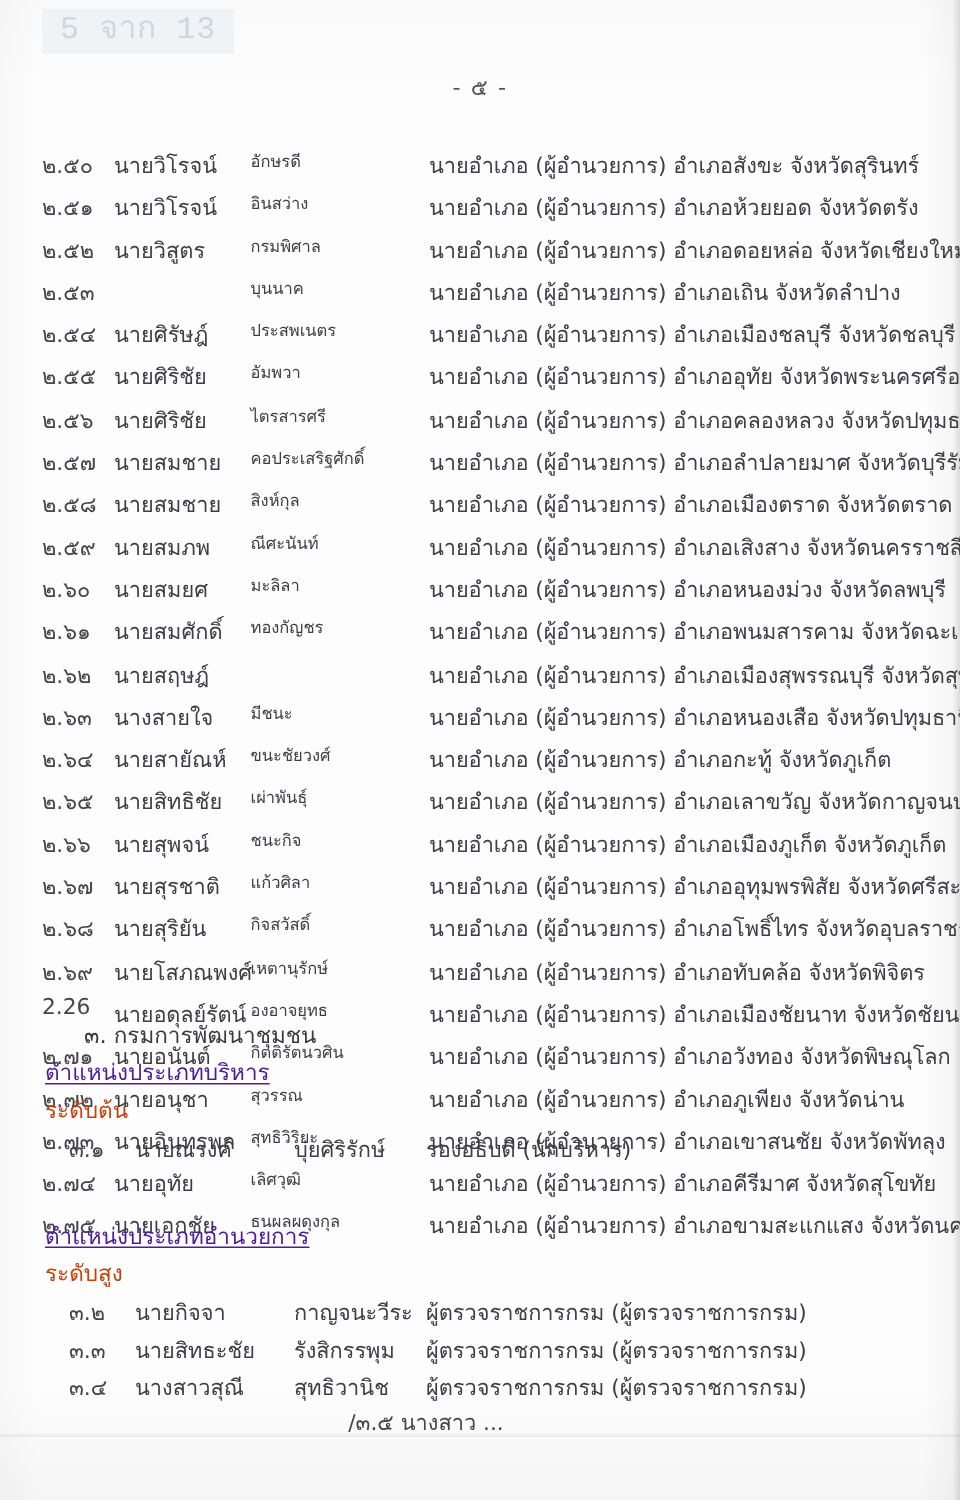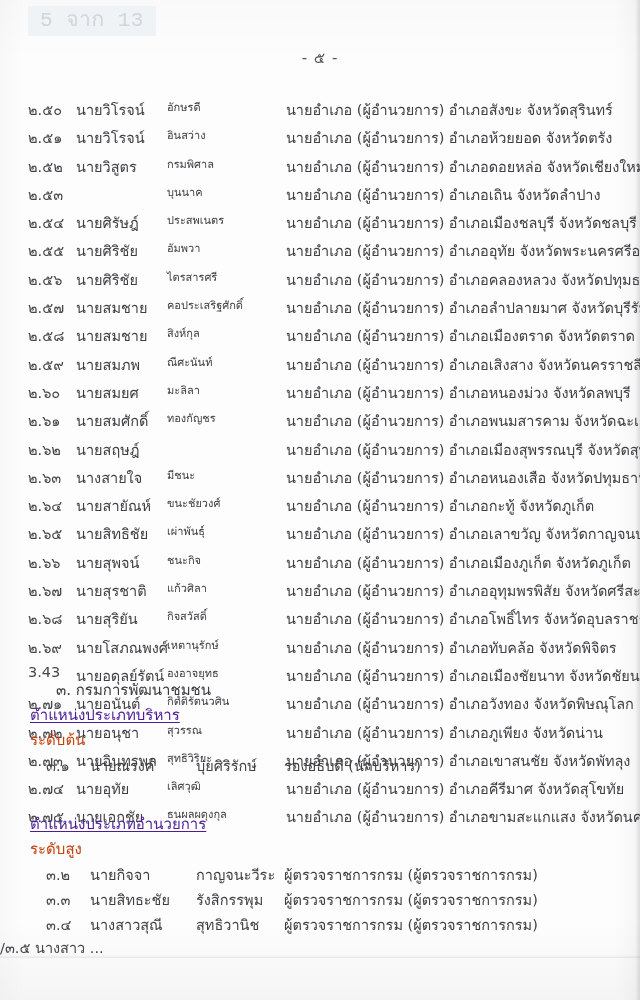--- a/index.html
+++ b/index.html
@@ -202,21 +202,21 @@
     color: #3e3e43;
   }
 
   #catchword {
     position: absolute;
     top: 936px;
     left: 0;
     width: 640px;
     padding-right: 72px;
     box-sizing: border-box;
-    text-align: left;
+    text-align: center;
     font-size: 14.5px;
     color: #46464a;
   }
 </style>
 </head>
 <body>
 
 <div id="page">
 
   <div id="paper-texture"></div>
@@ -340,21 +340,21 @@
         <span class="col-last">กิจสวัสดิ์</span>
         <span class="col-pos">นายอำเภอ (ผู้อำนวยการ) อำเภอโพธิ์ไทร จังหวัดอุบลราชธานี</span>
       </div>
       <div class="roster-row">
         <span class="col-no">๒.๖๙</span>
         <span class="col-first">นายโสภณพงศ์</span>
         <span class="col-last">เหตานุรักษ์</span>
         <span class="col-pos">นายอำเภอ (ผู้อำนวยการ) อำเภอทับคล้อ จังหวัดพิจิตร</span>
       </div>
       <div class="roster-row wide">
-        <span class="col-no">3.43</span>
+        <span class="col-no">2.26</span>
         <span class="col-first">นายอดุลย์รัตน์</span>
         <span class="col-last">องอาจยุทธ</span>
         <span class="col-pos">นายอำเภอ (ผู้อำนวยการ) อำเภอเมืองชัยนาท จังหวัดชัยนาท</span>
       </div>
       <div class="roster-row">
         <span class="col-no">๒.๗๑</span>
         <span class="col-first">นายอนันต์</span>
         <span class="col-last">กิตติรัตนวศิน</span>
         <span class="col-pos">นายอำเภอ (ผู้อำนวยการ) อำเภอวังทอง จังหวัดพิษณุโลก</span>
       </div>

